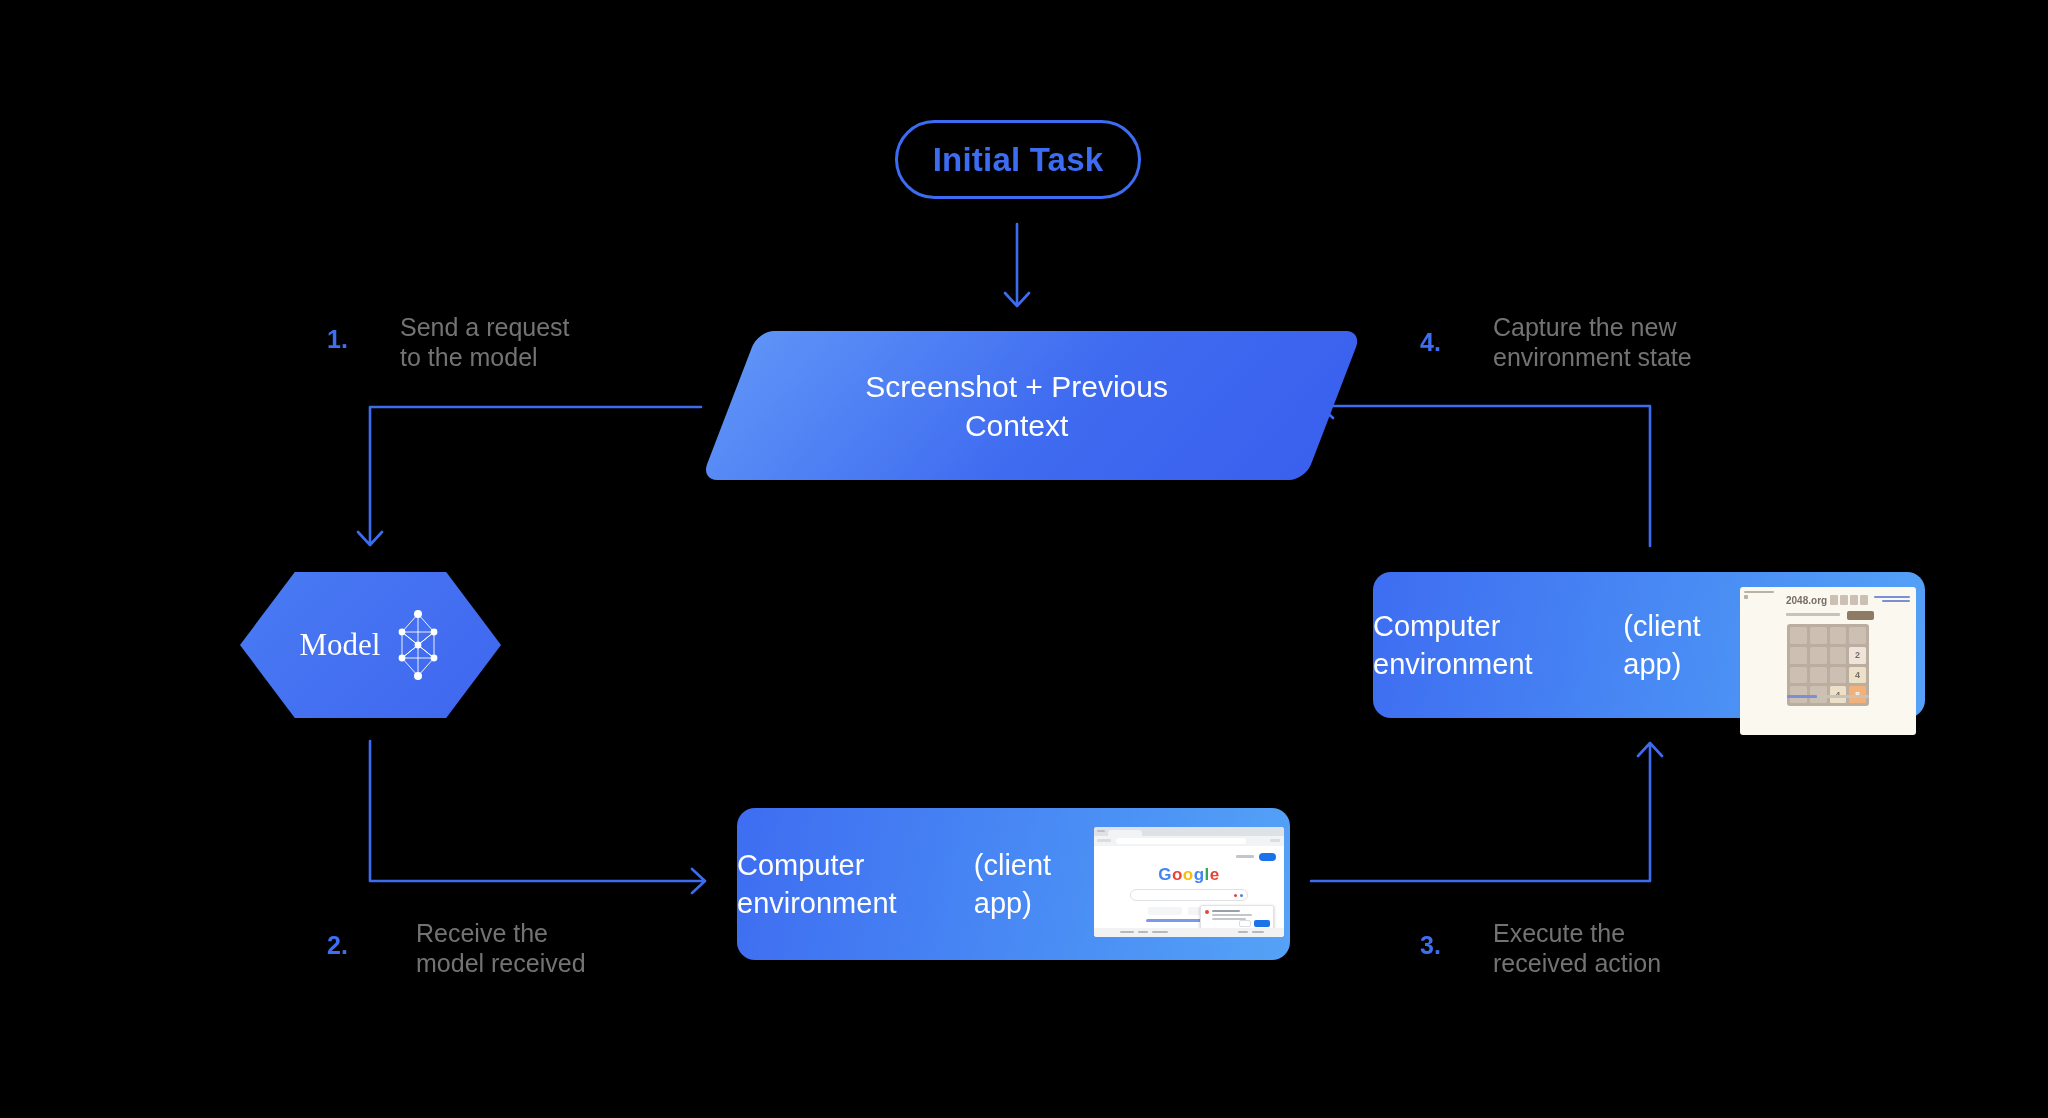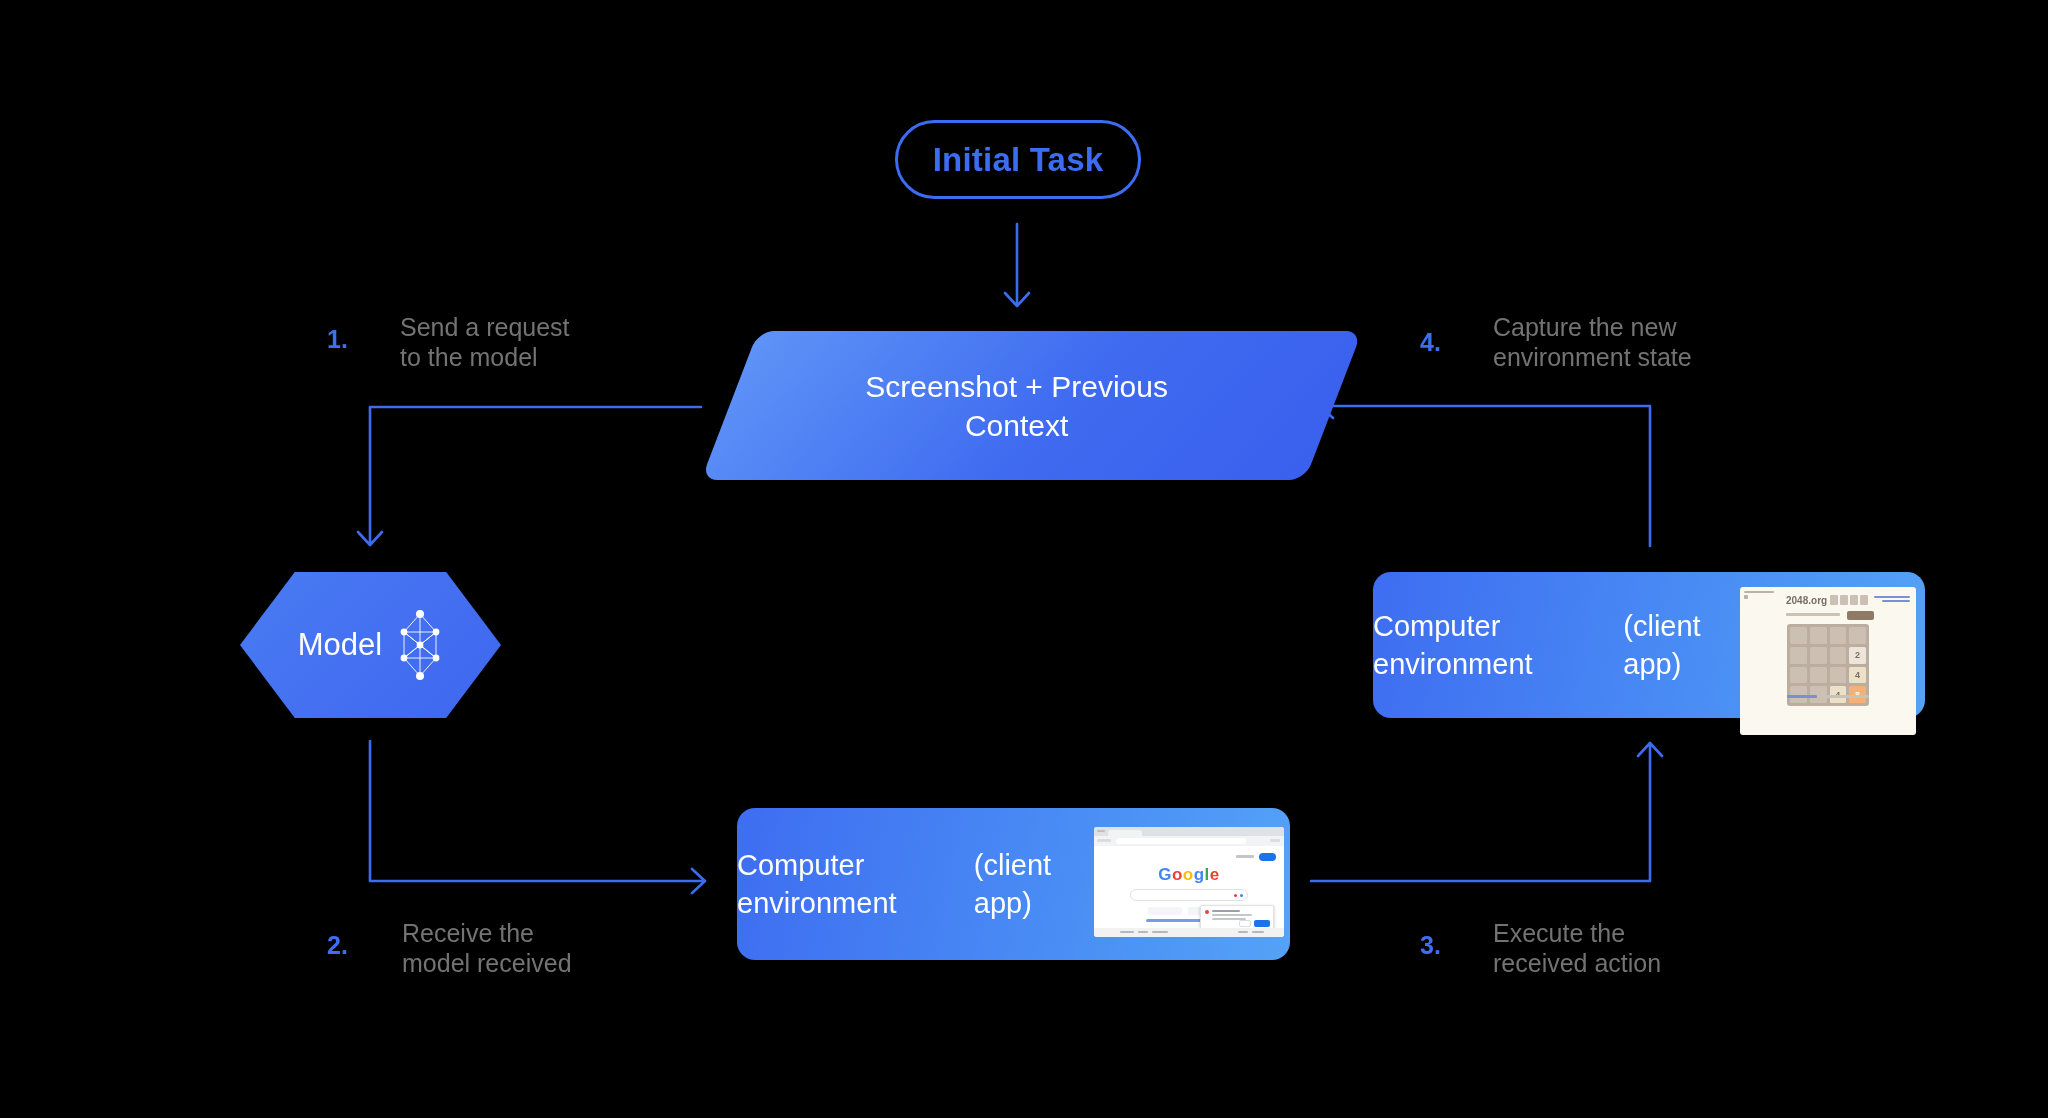--- a/index.html
+++ b/index.html
@@ -38,21 +38,21 @@
     font-size:30px; line-height:39px; font-weight:400; color:#fff; padding-right:30px;
   }
 
   
   .hex {
     left:240px; top:572px; width:261px; height:146px;
     clip-path:polygon(0 50%,21% 0,79% 0,100% 50%,79% 100%,21% 100%);
     background:linear-gradient(135deg,#4A7BF3 0%,#3E66EF 100%);
     display:flex; align-items:center; justify-content:center; gap:15px;
   }
-  .hex-label { font-size:31px; font-weight:400; color:#fff; }
+  .hex-label { font-size:31px; font-weight:400; color:#fff;font-family:Liberation Serif, serif; }
 
   
   .envbox {
     border-radius:18px;
     background:linear-gradient(100deg,#3E6DF1 0%,#4C93F5 70%,#55A2F7 100%);
   }
   .envbox .env-text {
     position:absolute; left:0; top:0; bottom:0;
     display:flex; flex-direction:row; align-items:center; justify-content:center;
     font-size:29px; line-height:38px; font-weight:400; color:#fff;
@@ -239,21 +239,21 @@
   <div>to the model</div>
 </div>
 
 <div class="abs step-num" style="left:1420px;top:328px">4.</div>
 <div class="abs step-text" style="left:1493px;top:312px">
   <div>Capture the new</div>
   <div>environment state</div>
 </div>
 
 <div class="abs step-num" style="left:327px;top:931px">2.</div>
-<div class="abs step-text" style="left:402px;top:918px">
+<div class="abs step-text" style="left:416px;top:918px">
   <div>Receive the</div>
   <div>model received</div>
 </div>
 
 <div class="abs step-num" style="left:1420px;top:931px">3.</div>
 <div class="abs step-text" style="left:1493px;top:918px">
   <div>Execute the</div>
   <div>received action</div>
 </div>
 

